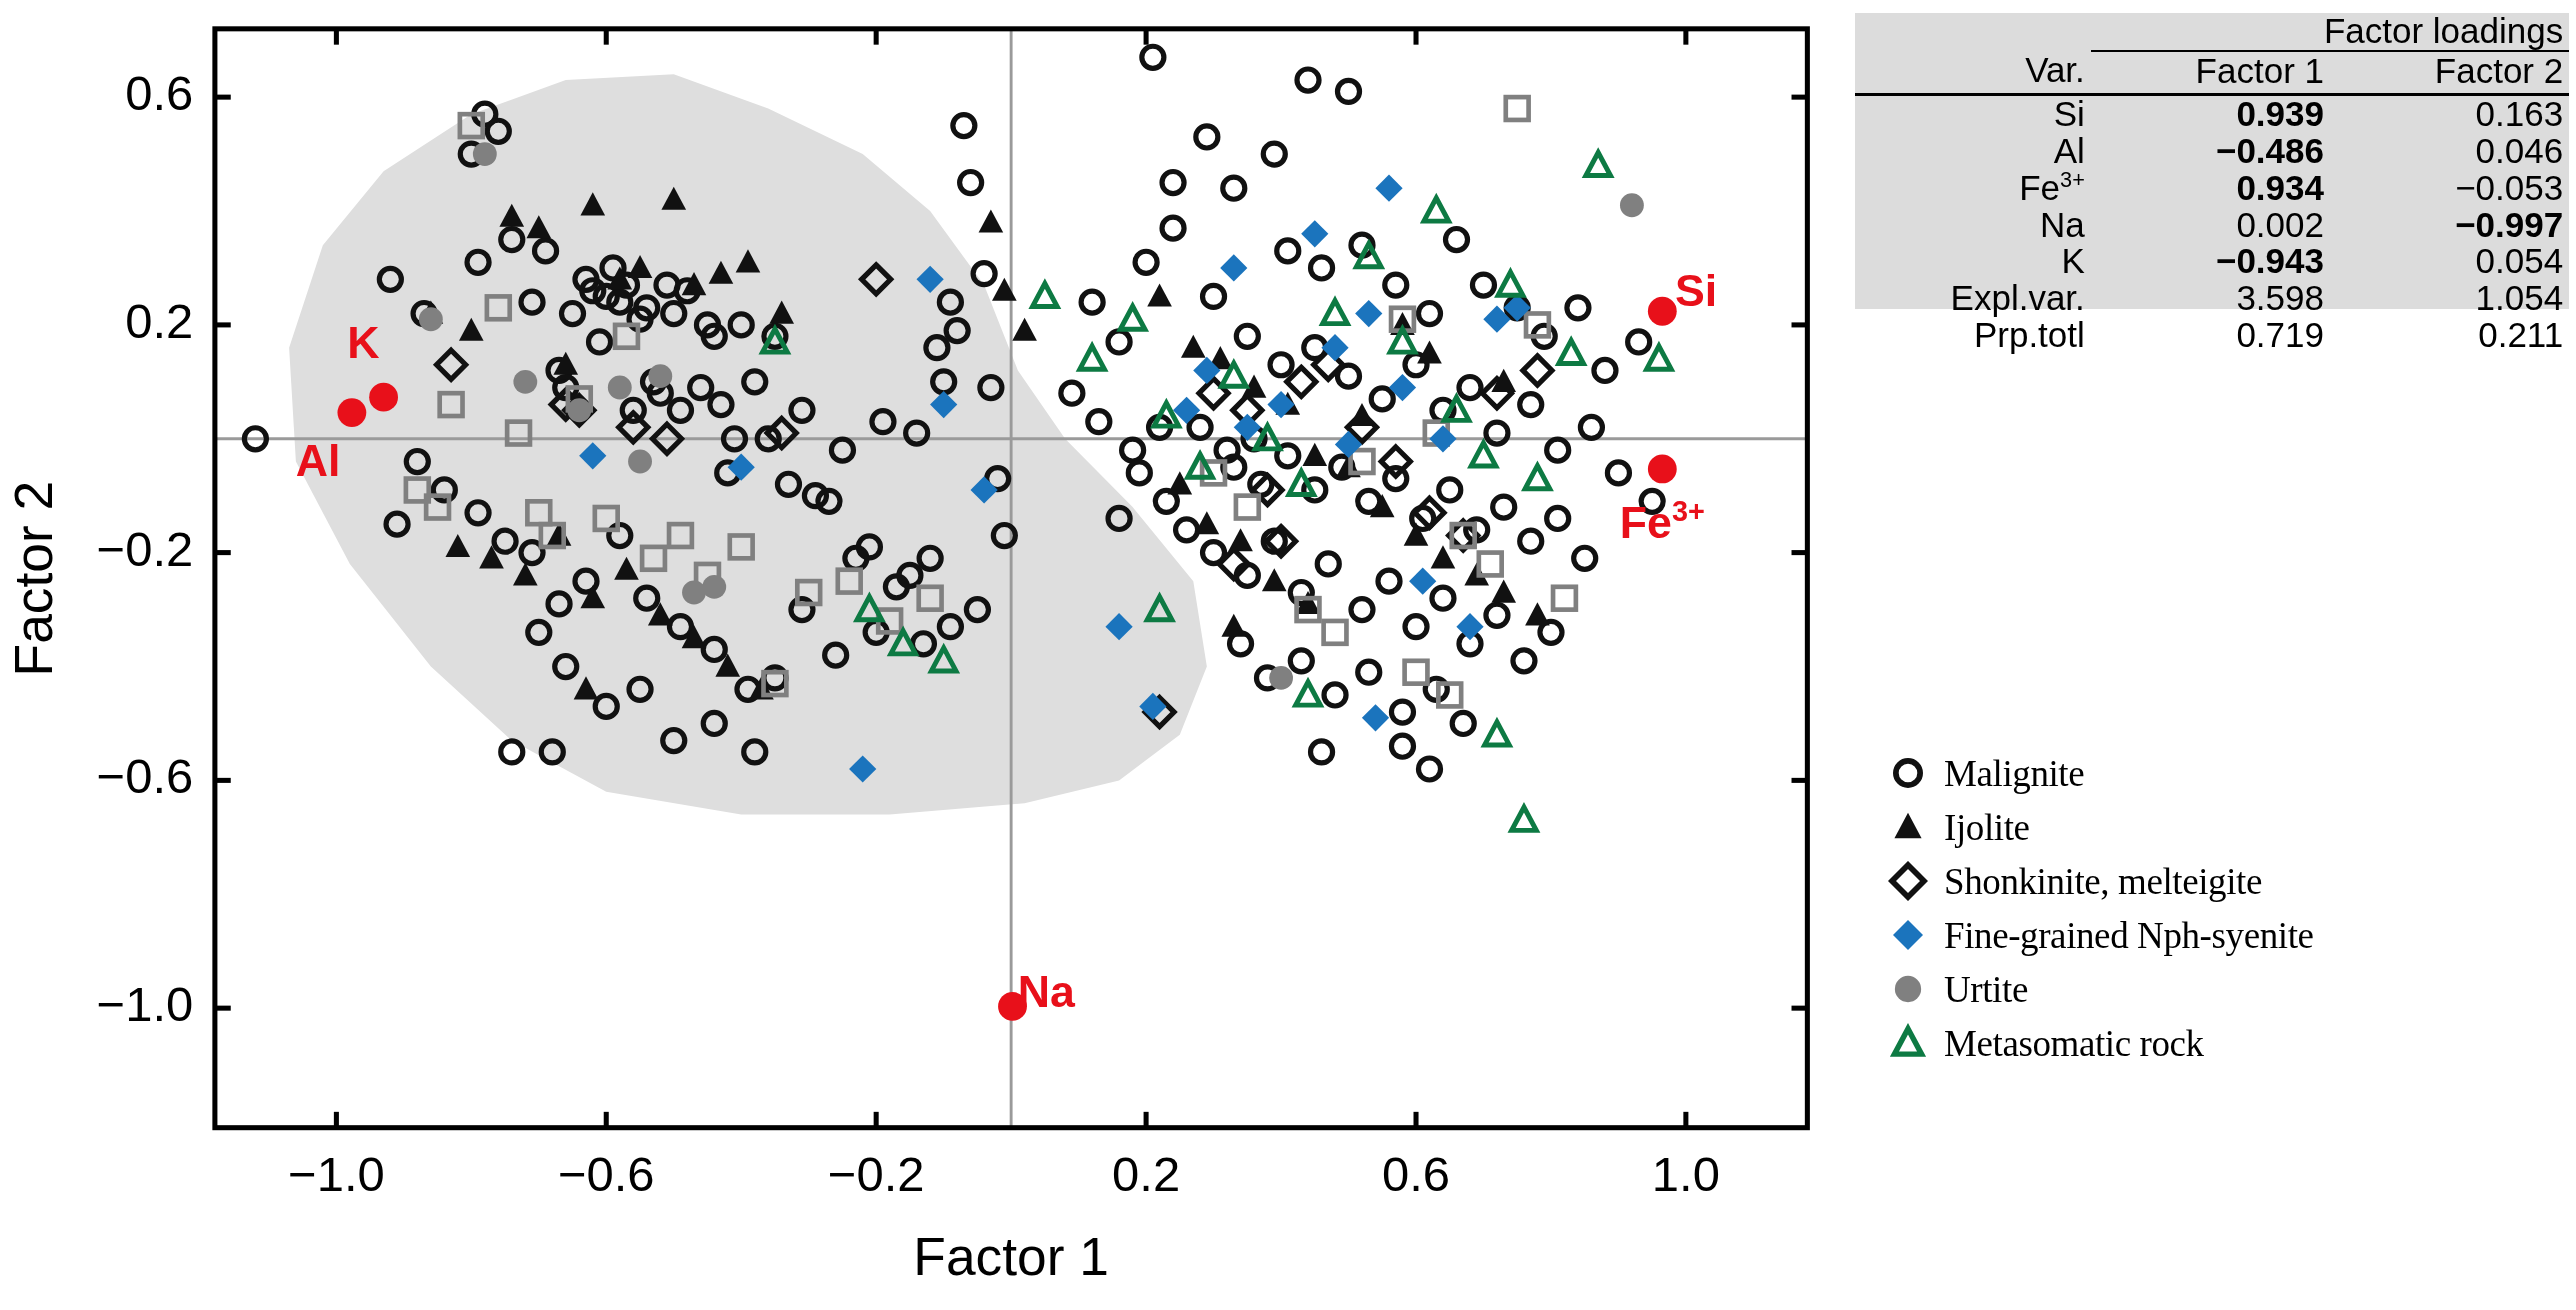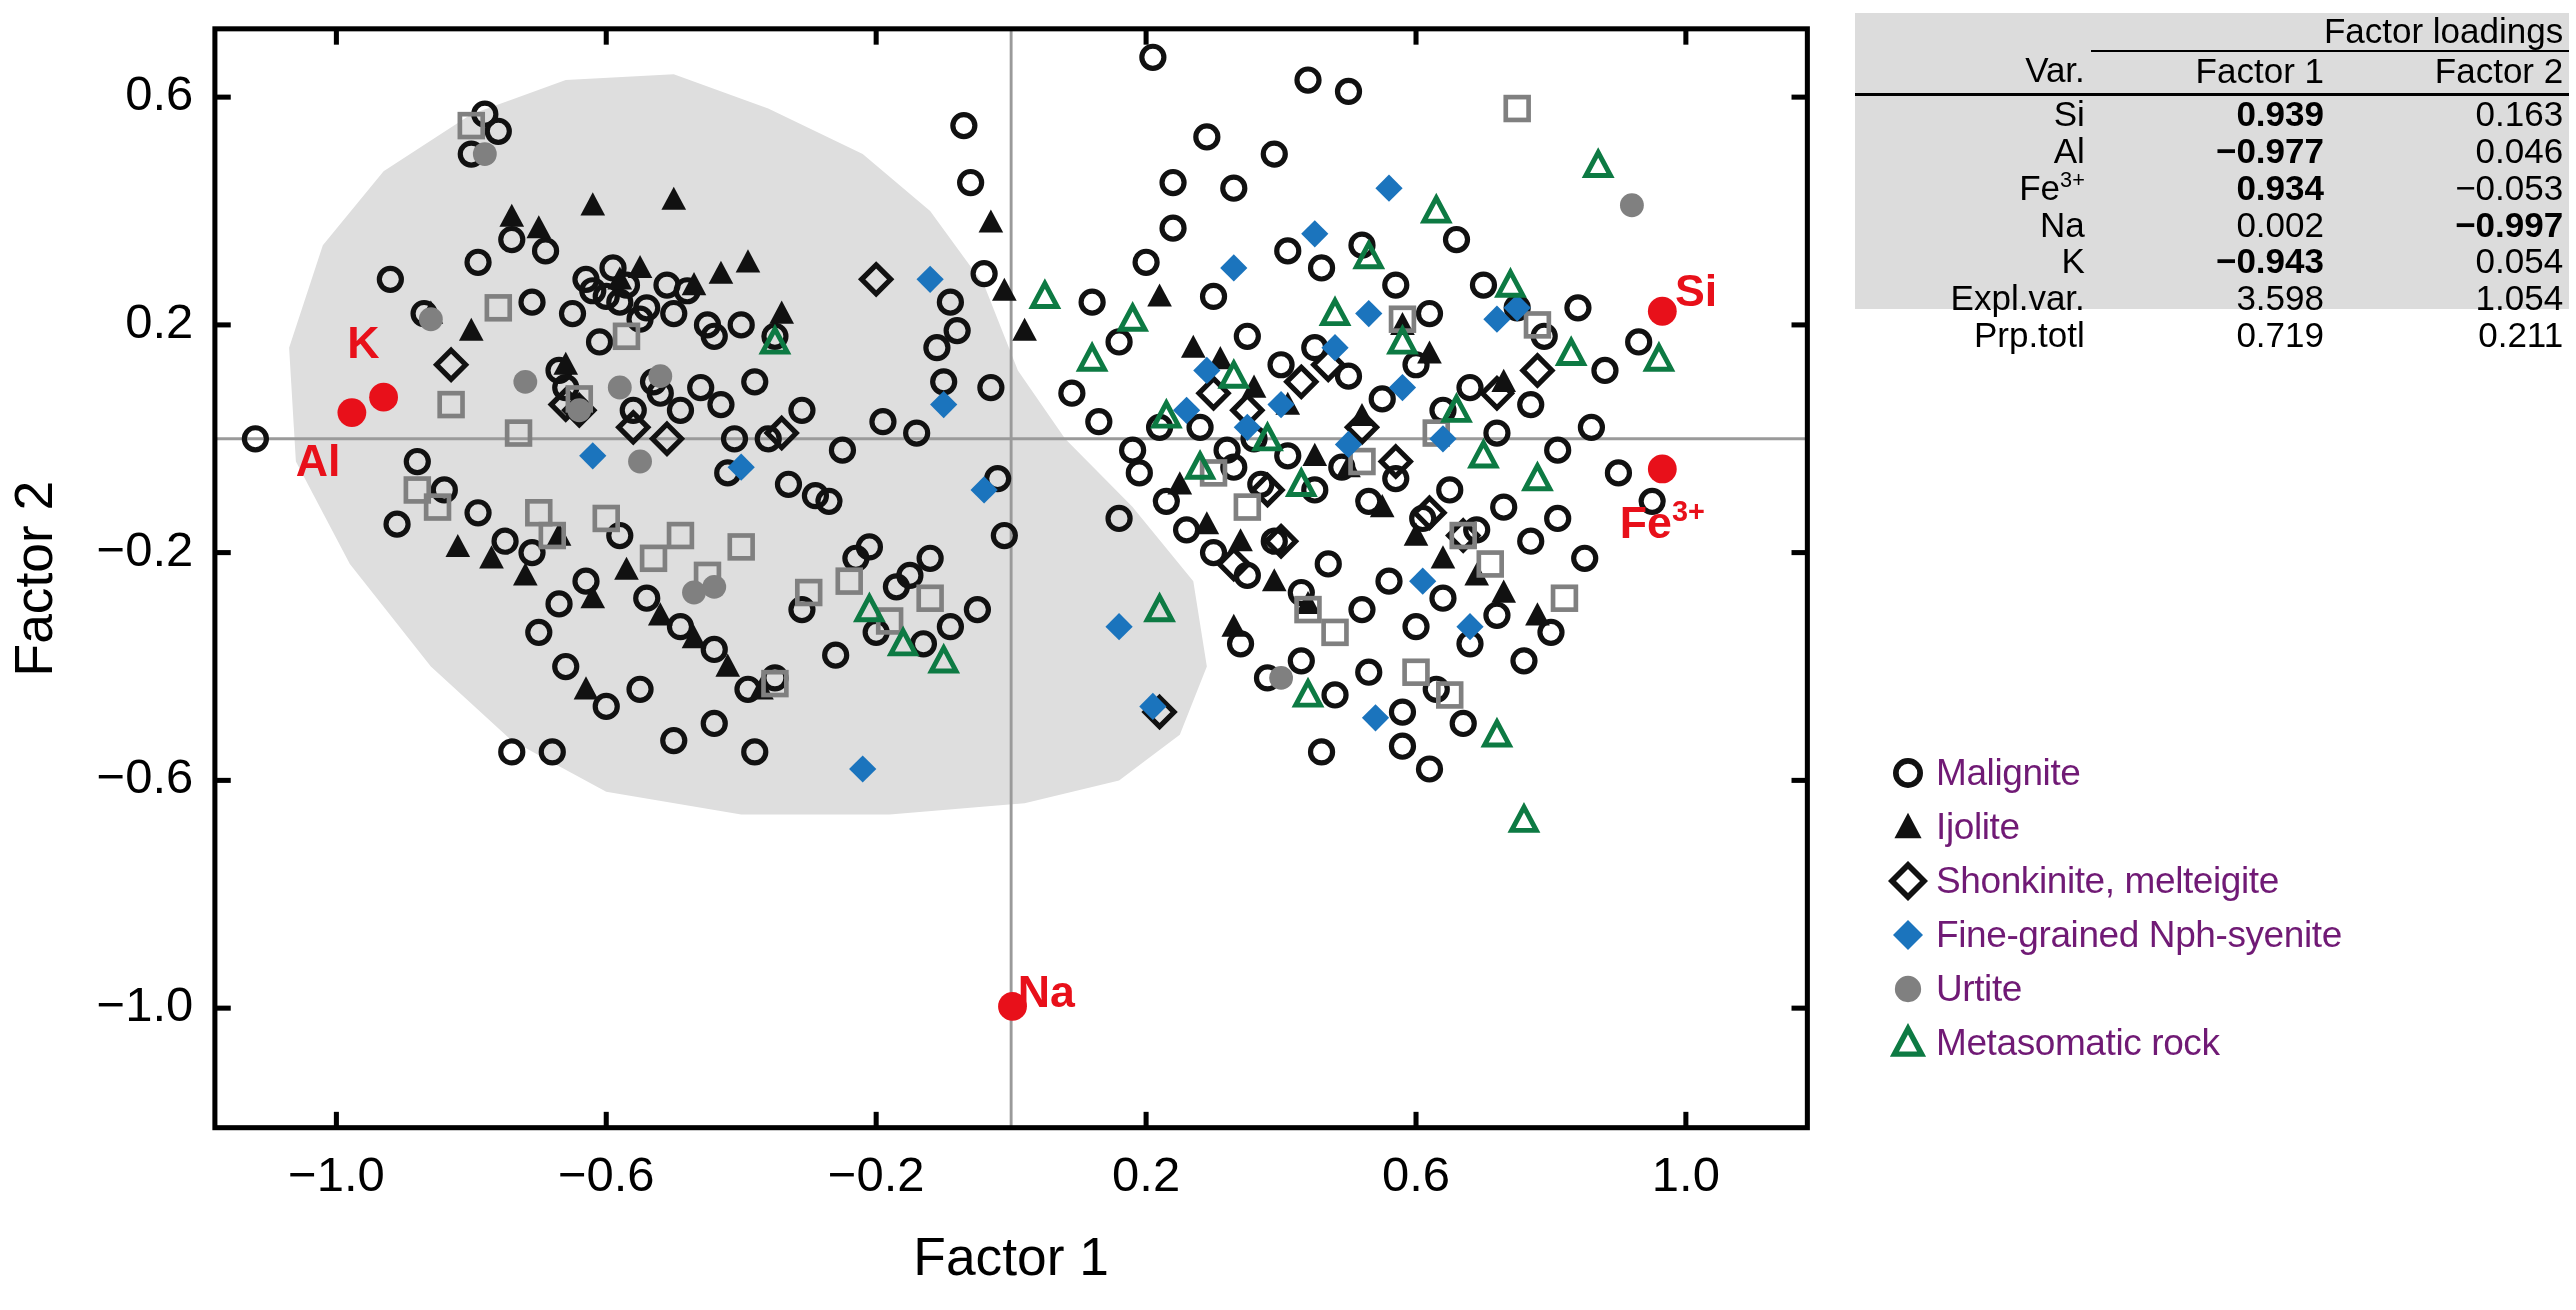--- a/index.html
+++ b/index.html
@@ -23,22 +23,22 @@
   table.lt .b{font-weight:bold;}
   table.lt tbody td{height:34px;}
   table.lt .firstcell{width:33%;}
   table.lt .c1,table.lt .c2{width:33.5%;}
   sup{font-size:0.62em;vertical-align:super;}
 
   
   .legend{position:absolute;left:35px;top:746px;width:692px;}
   .legend-row{display:flex;align-items:center;height:54px;}
   .legend-mark{width:56px;display:flex;align-items:center;justify-content:center;}
-  .legend-label{font-size:37px;color:#701a75;font-family:Liberation Sans, sans-serif;
-     letter-spacing:-0.4px;white-space:nowrap;}
+  .legend-label{font-size:37px;color:#000000;font-family:Liberation Serif, serif;
+     letter-spacing:-0.4px;white-space:nowrap;margin-left:8px;}
 </style>
 </head>
 <body>
 
 <div id="root">
 
   <svg class="plot-svg" id="plot" viewBox="0 0 2560 1818">
       <polygon points="401.0,482.5 447.8,340.3 532.1,237.5 653.8,158.5 784.9,111.1 934.8,103.2 1065.9,150.6 1197.0,213.8 1290.6,292.8 1365.5,395.6 1412.4,514.1 1477.9,608.9 1571.6,703.7 1655.8,806.5 1674.6,925.0 1637.1,1019.8 1552.8,1083.0 1421.7,1114.6 1234.4,1130.4 1028.4,1130.4 841.1,1098.8 710.0,1027.7 597.7,925.0 485.3,782.7 410.4,640.5" fill="#dedede" stroke="none"></polygon>
       <line x1="1403" y1="40" x2="1403" y2="1565" stroke="#9a9a9a" stroke-width="4"></line>
       <line x1="298" y1="608.9119170984455" x2="2508" y2="608.9119170984455" stroke="#9a9a9a" stroke-width="4"></line>
@@ -1157,21 +1157,21 @@
             </tr>
         </thead>
         <tbody id="lt-body">
             <tr>
               <td class="firstcell">Si</td>
               <td class="c1 b">0.939</td>
               <td class="c2">0.163</td>
             </tr>
             <tr>
               <td class="firstcell">Al</td>
-              <td class="c1 b">−0.977</td>
+              <td class="c1 b">−0.486</td>
               <td class="c2">0.046</td>
             </tr>
             <tr>
               <td class="firstcell">Fe<sup>3+</sup></td>
               <td class="c1 b">0.934</td>
               <td class="c2">−0.053</td>
             </tr>
             <tr>
               <td class="firstcell">Na</td>
               <td class="c1">0.002</td>

